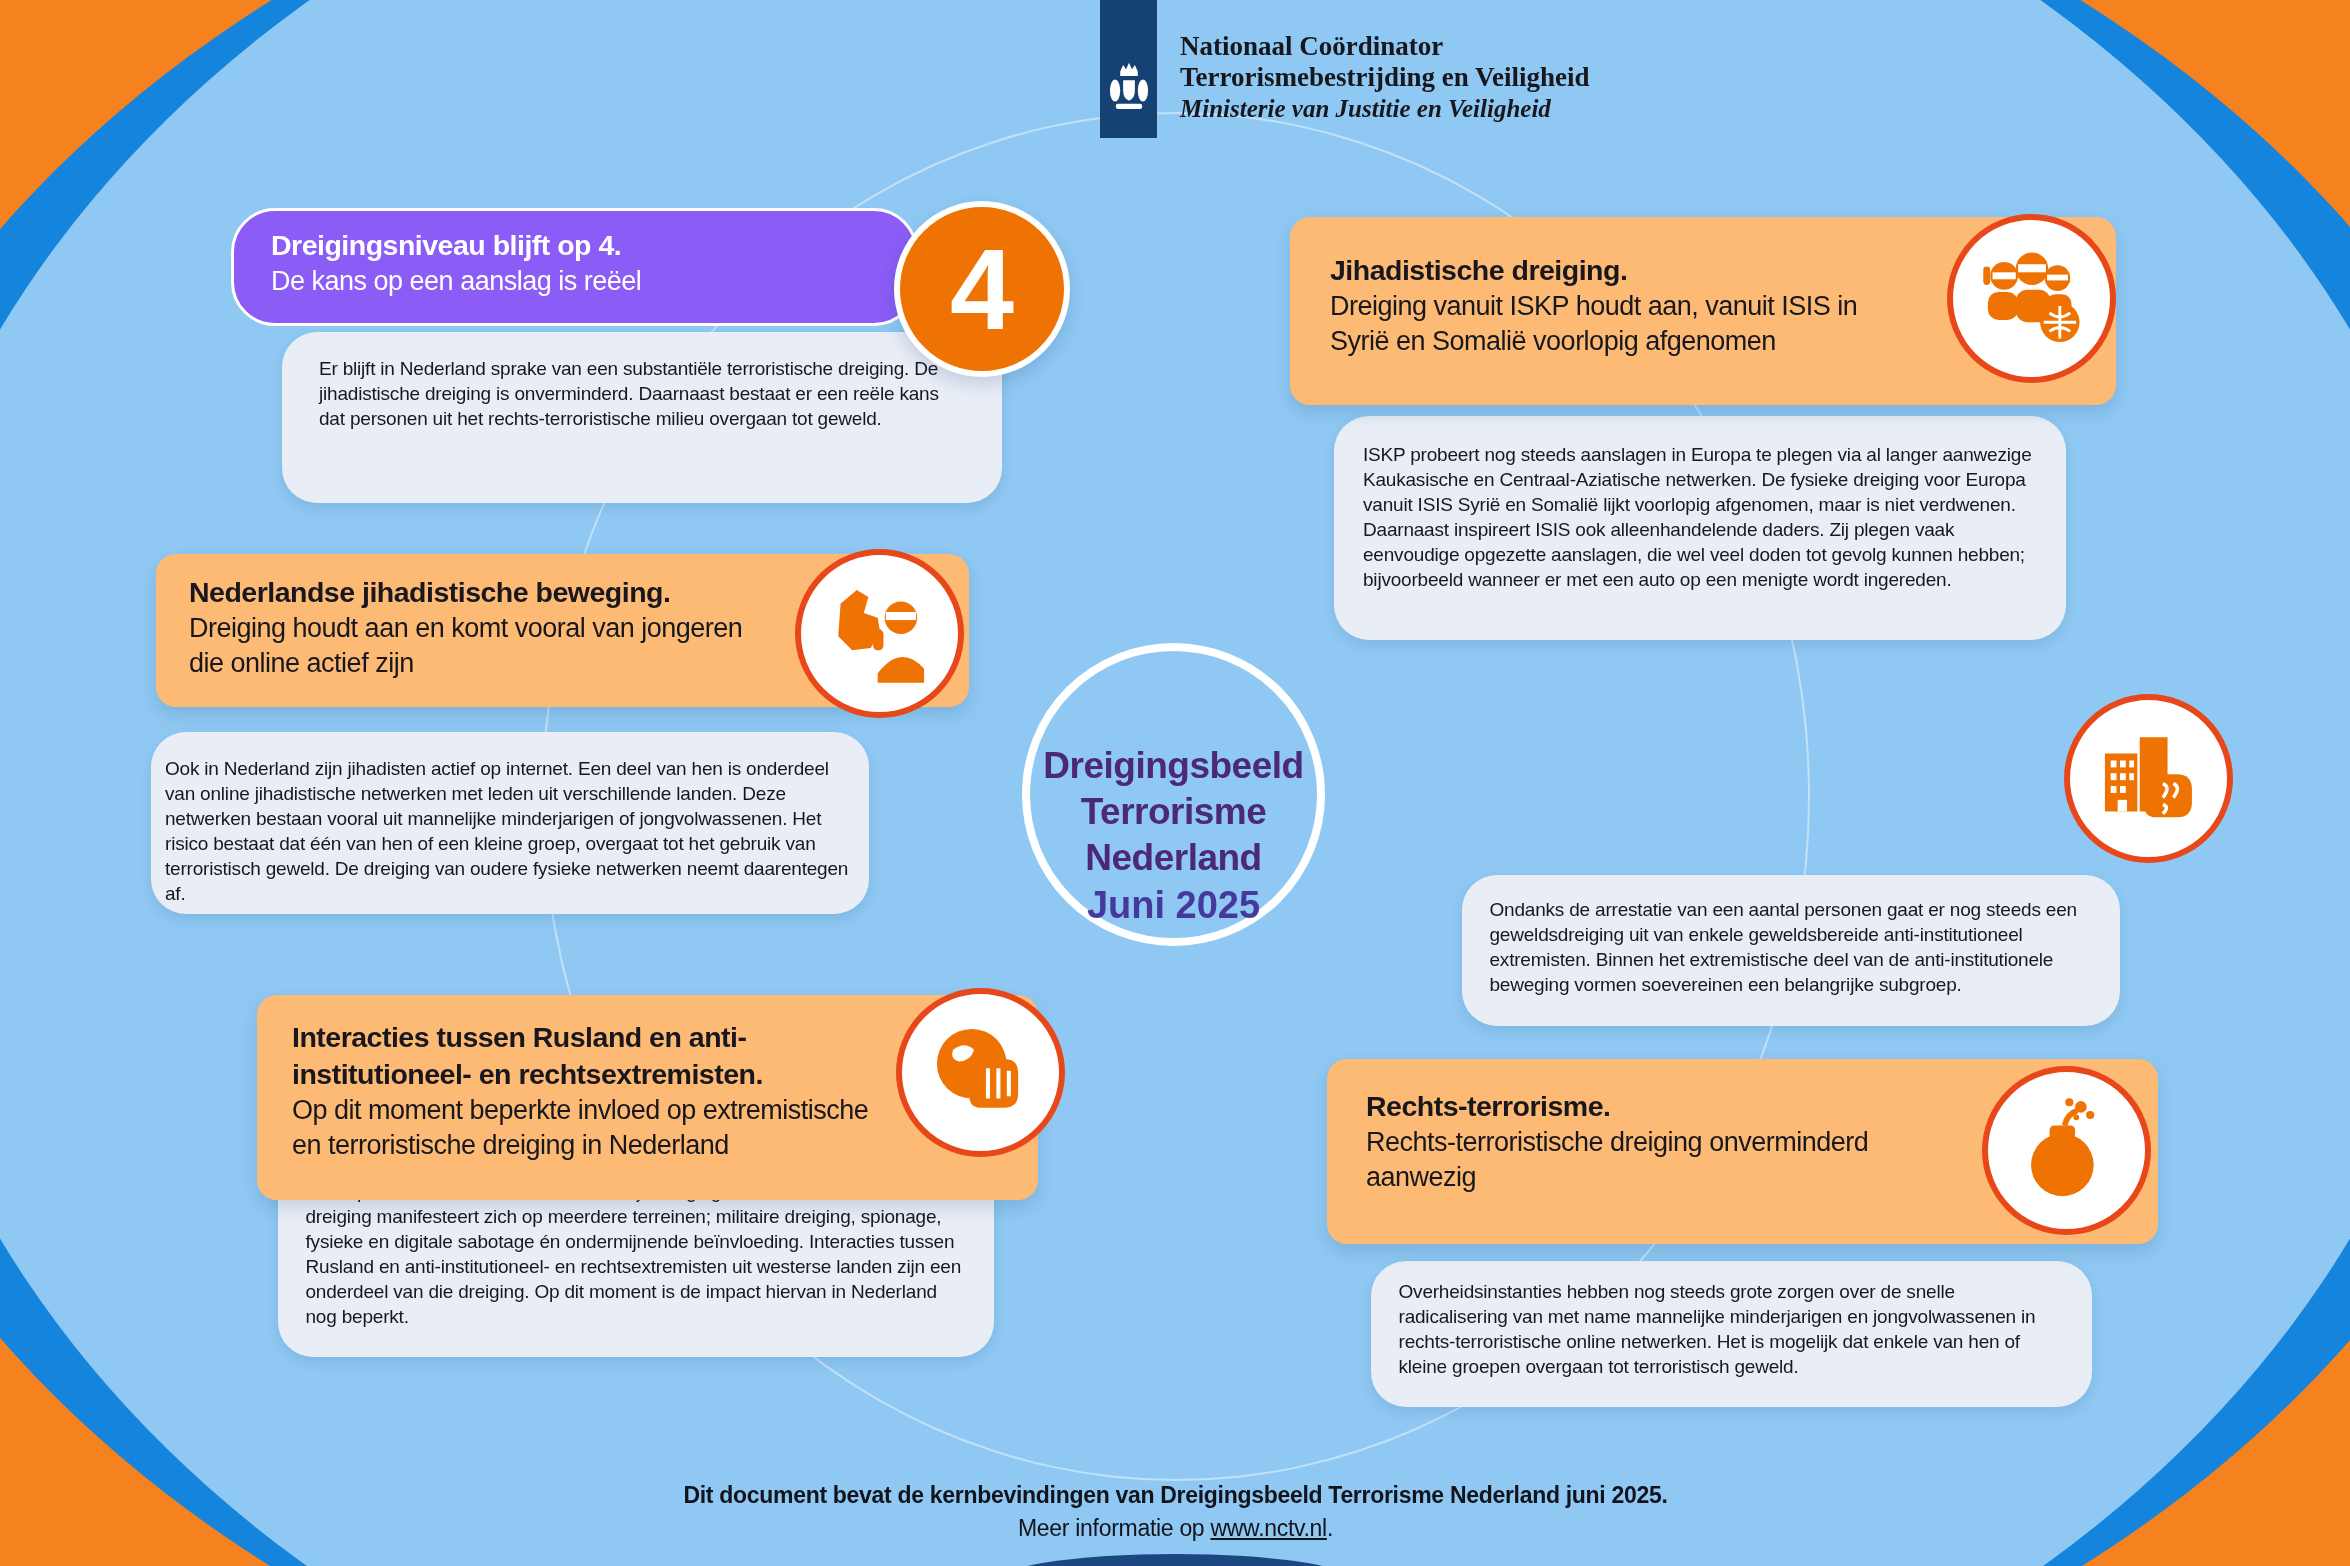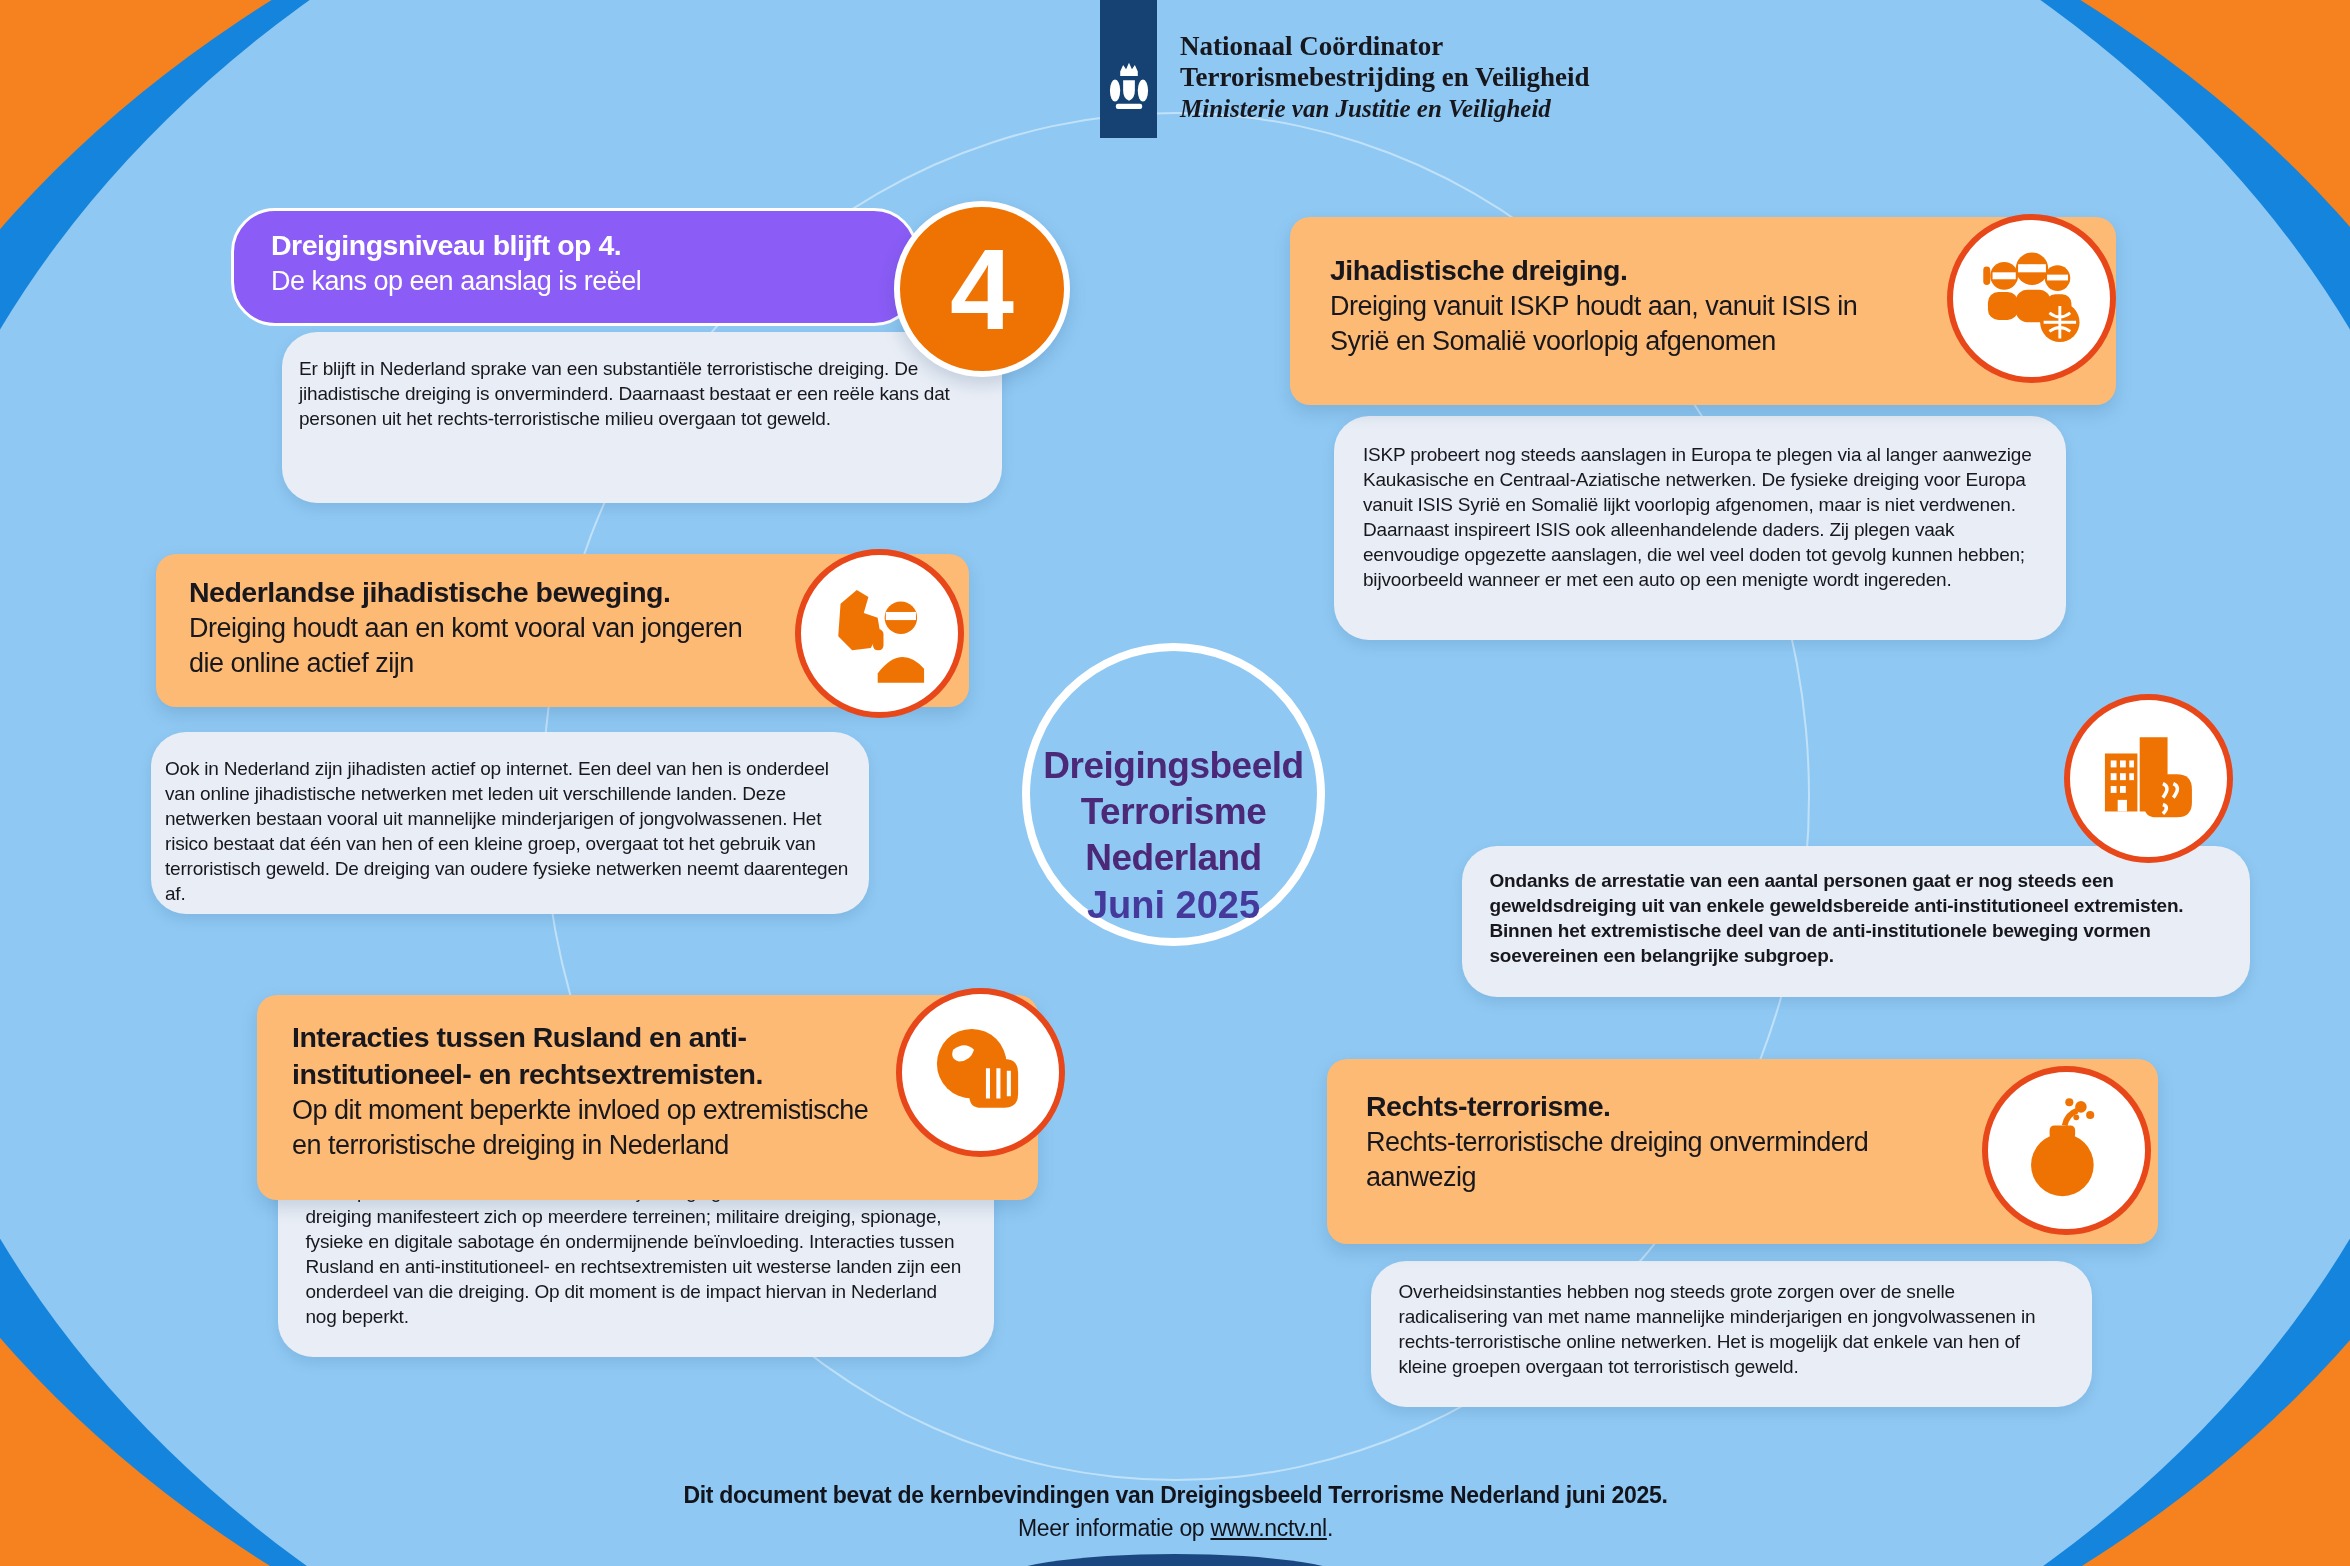--- a/index.html
+++ b/index.html
@@ -29,33 +29,33 @@
   .t1{font-weight:bold;font-size:28.5px;line-height:37px;letter-spacing:-0.5px;}
   .t2{font-size:27px;line-height:35px;letter-spacing:-0.5px;}
   .white{color:#fff;}
 
   .c1{left:231px;top:208px;width:687px;height:118px;background:#8b5cf6;border:3.7px solid #fff;
       border-radius:44px;padding:15.6px 37px;z-index:3;}
   .badge{position:absolute;left:894px;top:201px;width:176px;height:176px;border-radius:50%;
       background:#EF7303;border:6.4px solid #fff;box-sizing:border-box;z-index:4;
       display:flex;align-items:center;justify-content:center;
       font-size:115px;font-weight:bold;color:#fff;box-shadow:0 7.3px 16.5px rgba(20,60,110,.18);}
-  .s1{left:282px;top:332px;width:720px;height:171px;padding:24px 17px;}
+  .s1{left:282px;top:332px;width:720px;height:171px;padding:24px 37px;}
 
   .c2{left:156px;top:554px;width:813px;height:153px;padding:20px 220px 0 33px;}
   .s2{left:151px;top:732px;width:718px;height:182px;padding:24px 14px;}
 
   .c3{left:257px;top:995px;width:781px;height:205px;padding:24px 165px 0 35px;}
   .s3{left:278px;top:1155px;width:716px;height:202px;padding:24px 27.5px;}
 
   .c4{left:1290px;top:217px;width:826px;height:188px;padding:35px 193px 0 40px;}
   .s4{left:1334px;top:416px;width:732px;height:224px;padding:26px 29px;}
 
   .c5{left:1416px;top:700px;width:829px;height:162px;padding:22px 197px 0 37px;}
-  .s5{left:1462px;top:846px;width:788px;height:151px;padding:22px 27.5px;font-weight:bold;}
+  .s5{left:1462px;top:875px;width:658px;height:151px;padding:22px 27.5px;}
 
   .c6{left:1327px;top:1059px;width:831px;height:185px;padding:29px 197px 0 39px;}
   .s6{left:1371px;top:1261px;width:721px;height:146px;padding:18.4px 27.5px;}
 
   .icon-circle{position:absolute;width:169px;height:169px;border-radius:50%;background:#fff;
       border:6.4px solid #E8471A;box-sizing:border-box;z-index:4;display:flex;align-items:center;justify-content:center;}
   .ic2{left:795px;top:549px;}
   .ic3{left:896px;top:988px;}
   .ic4{left:1947px;top:214px;}
   .ic5{left:2064px;top:694px;}

